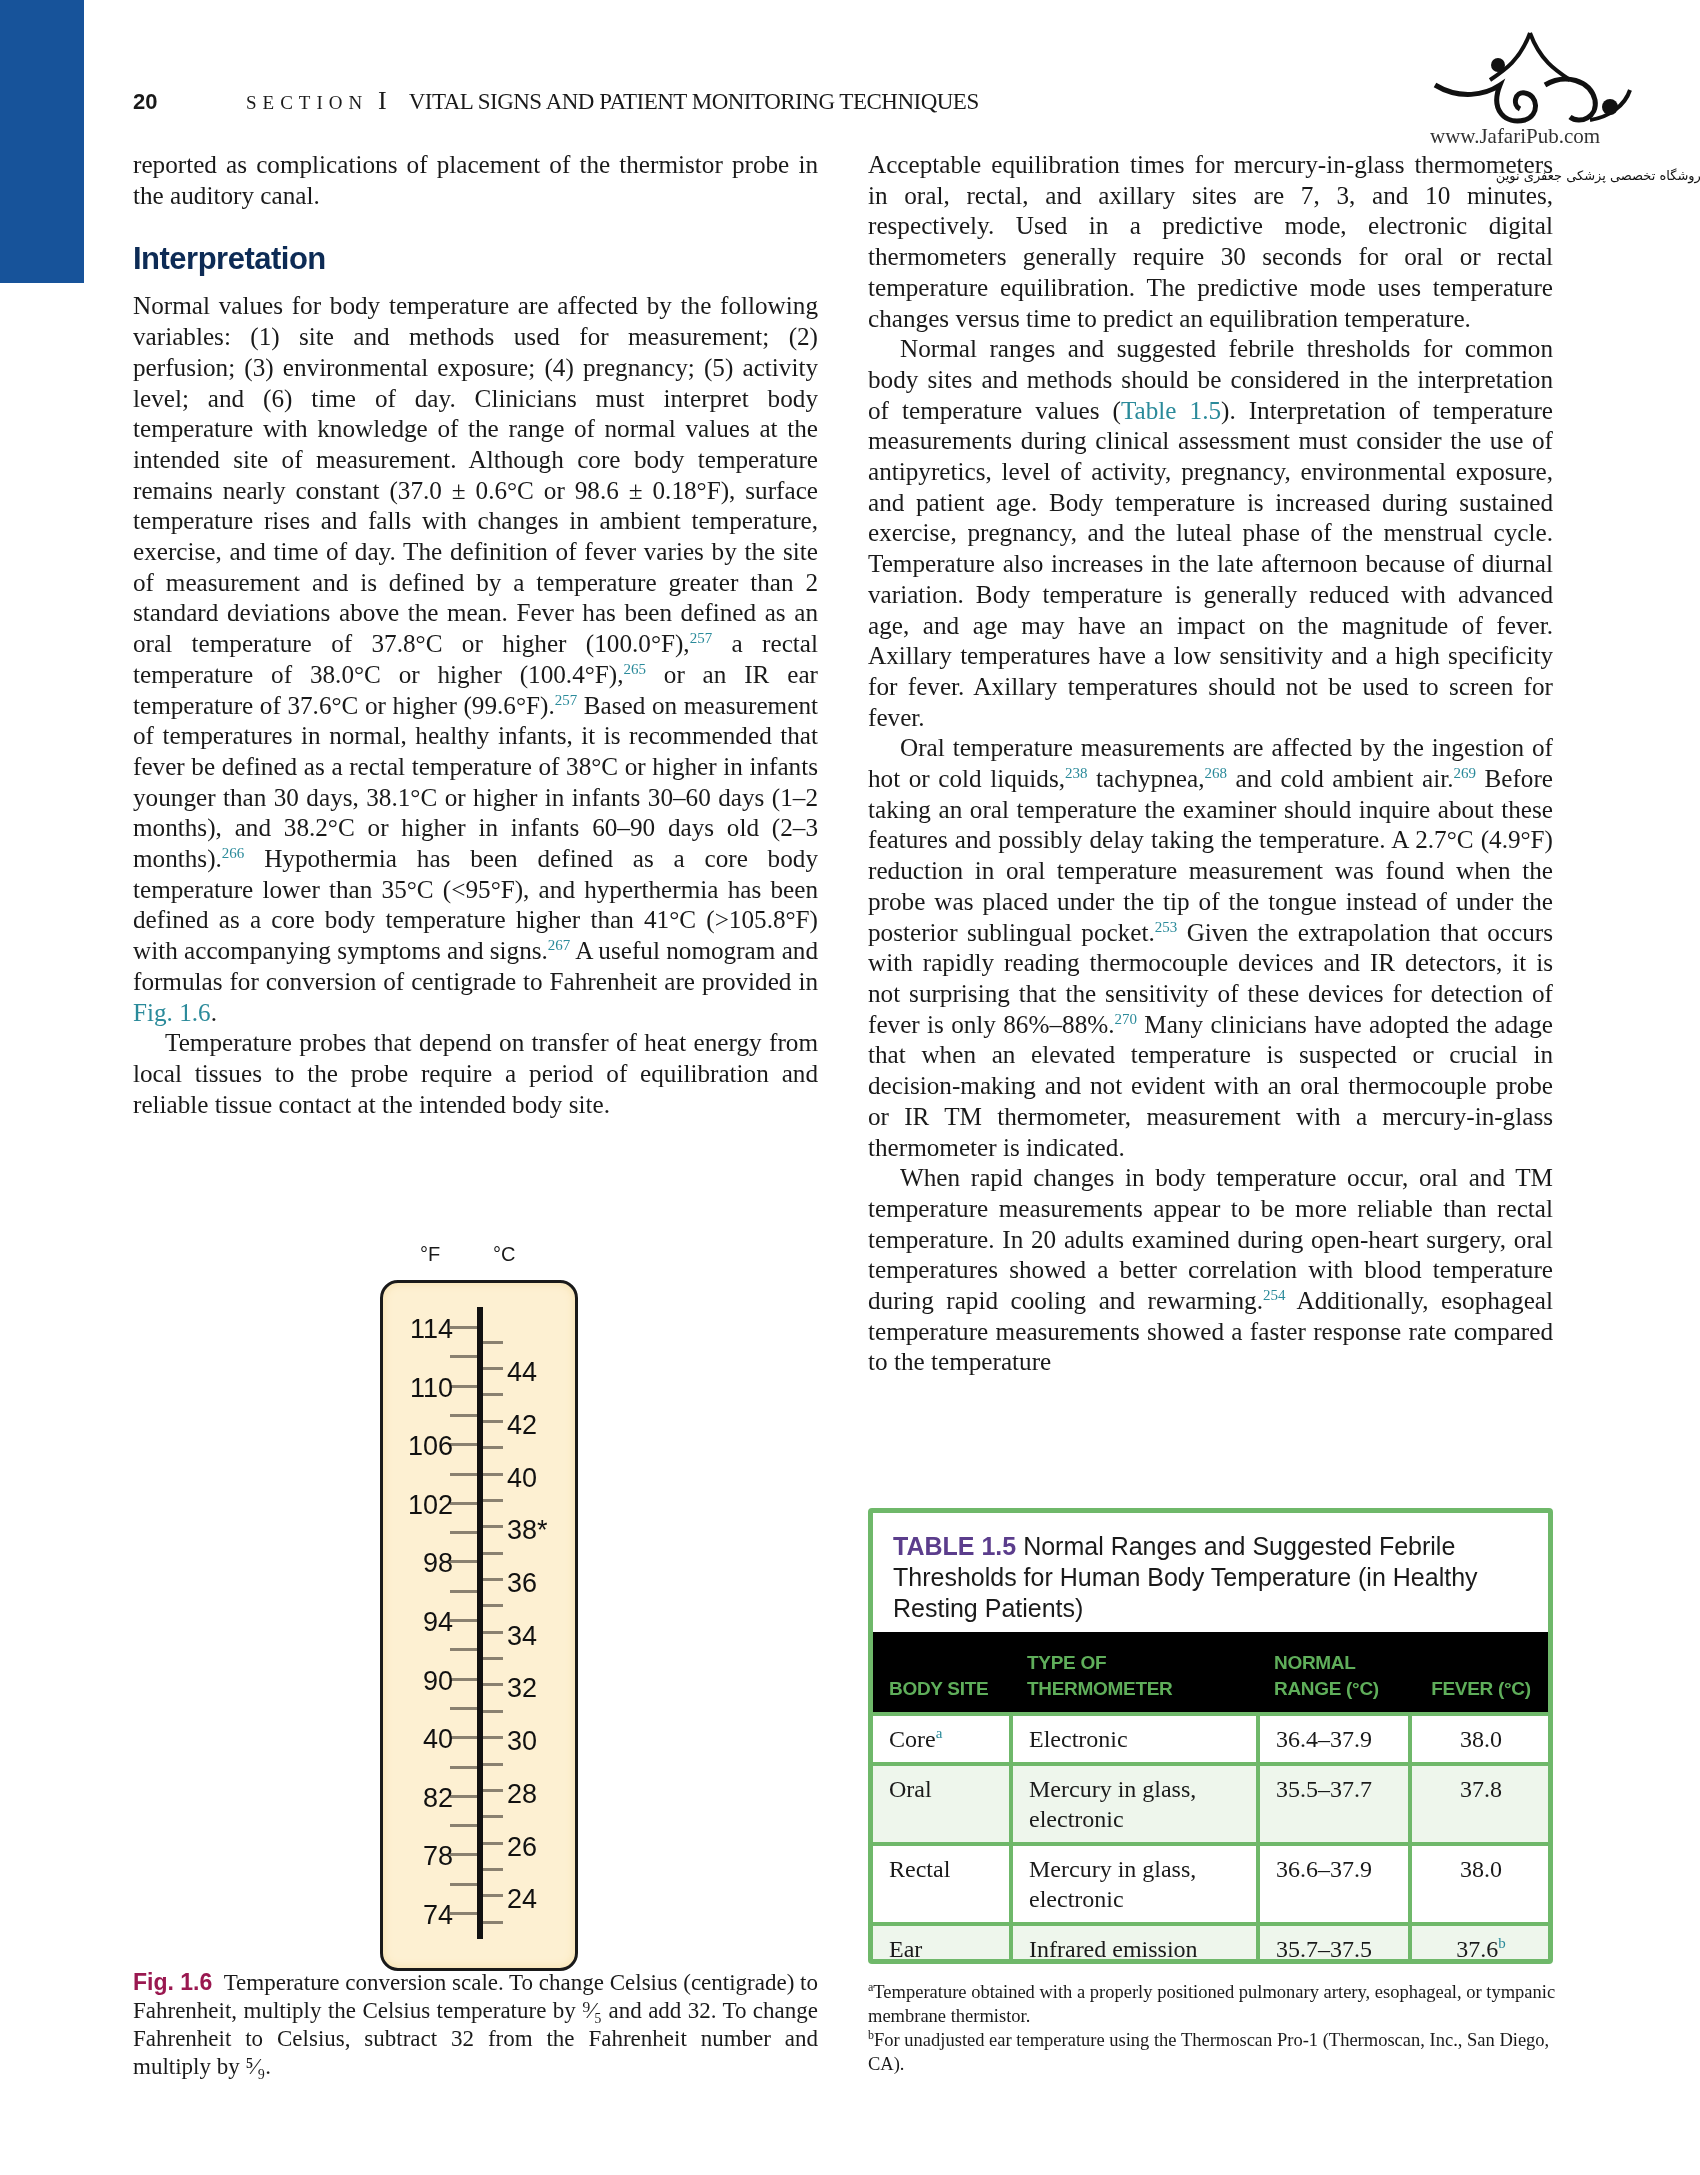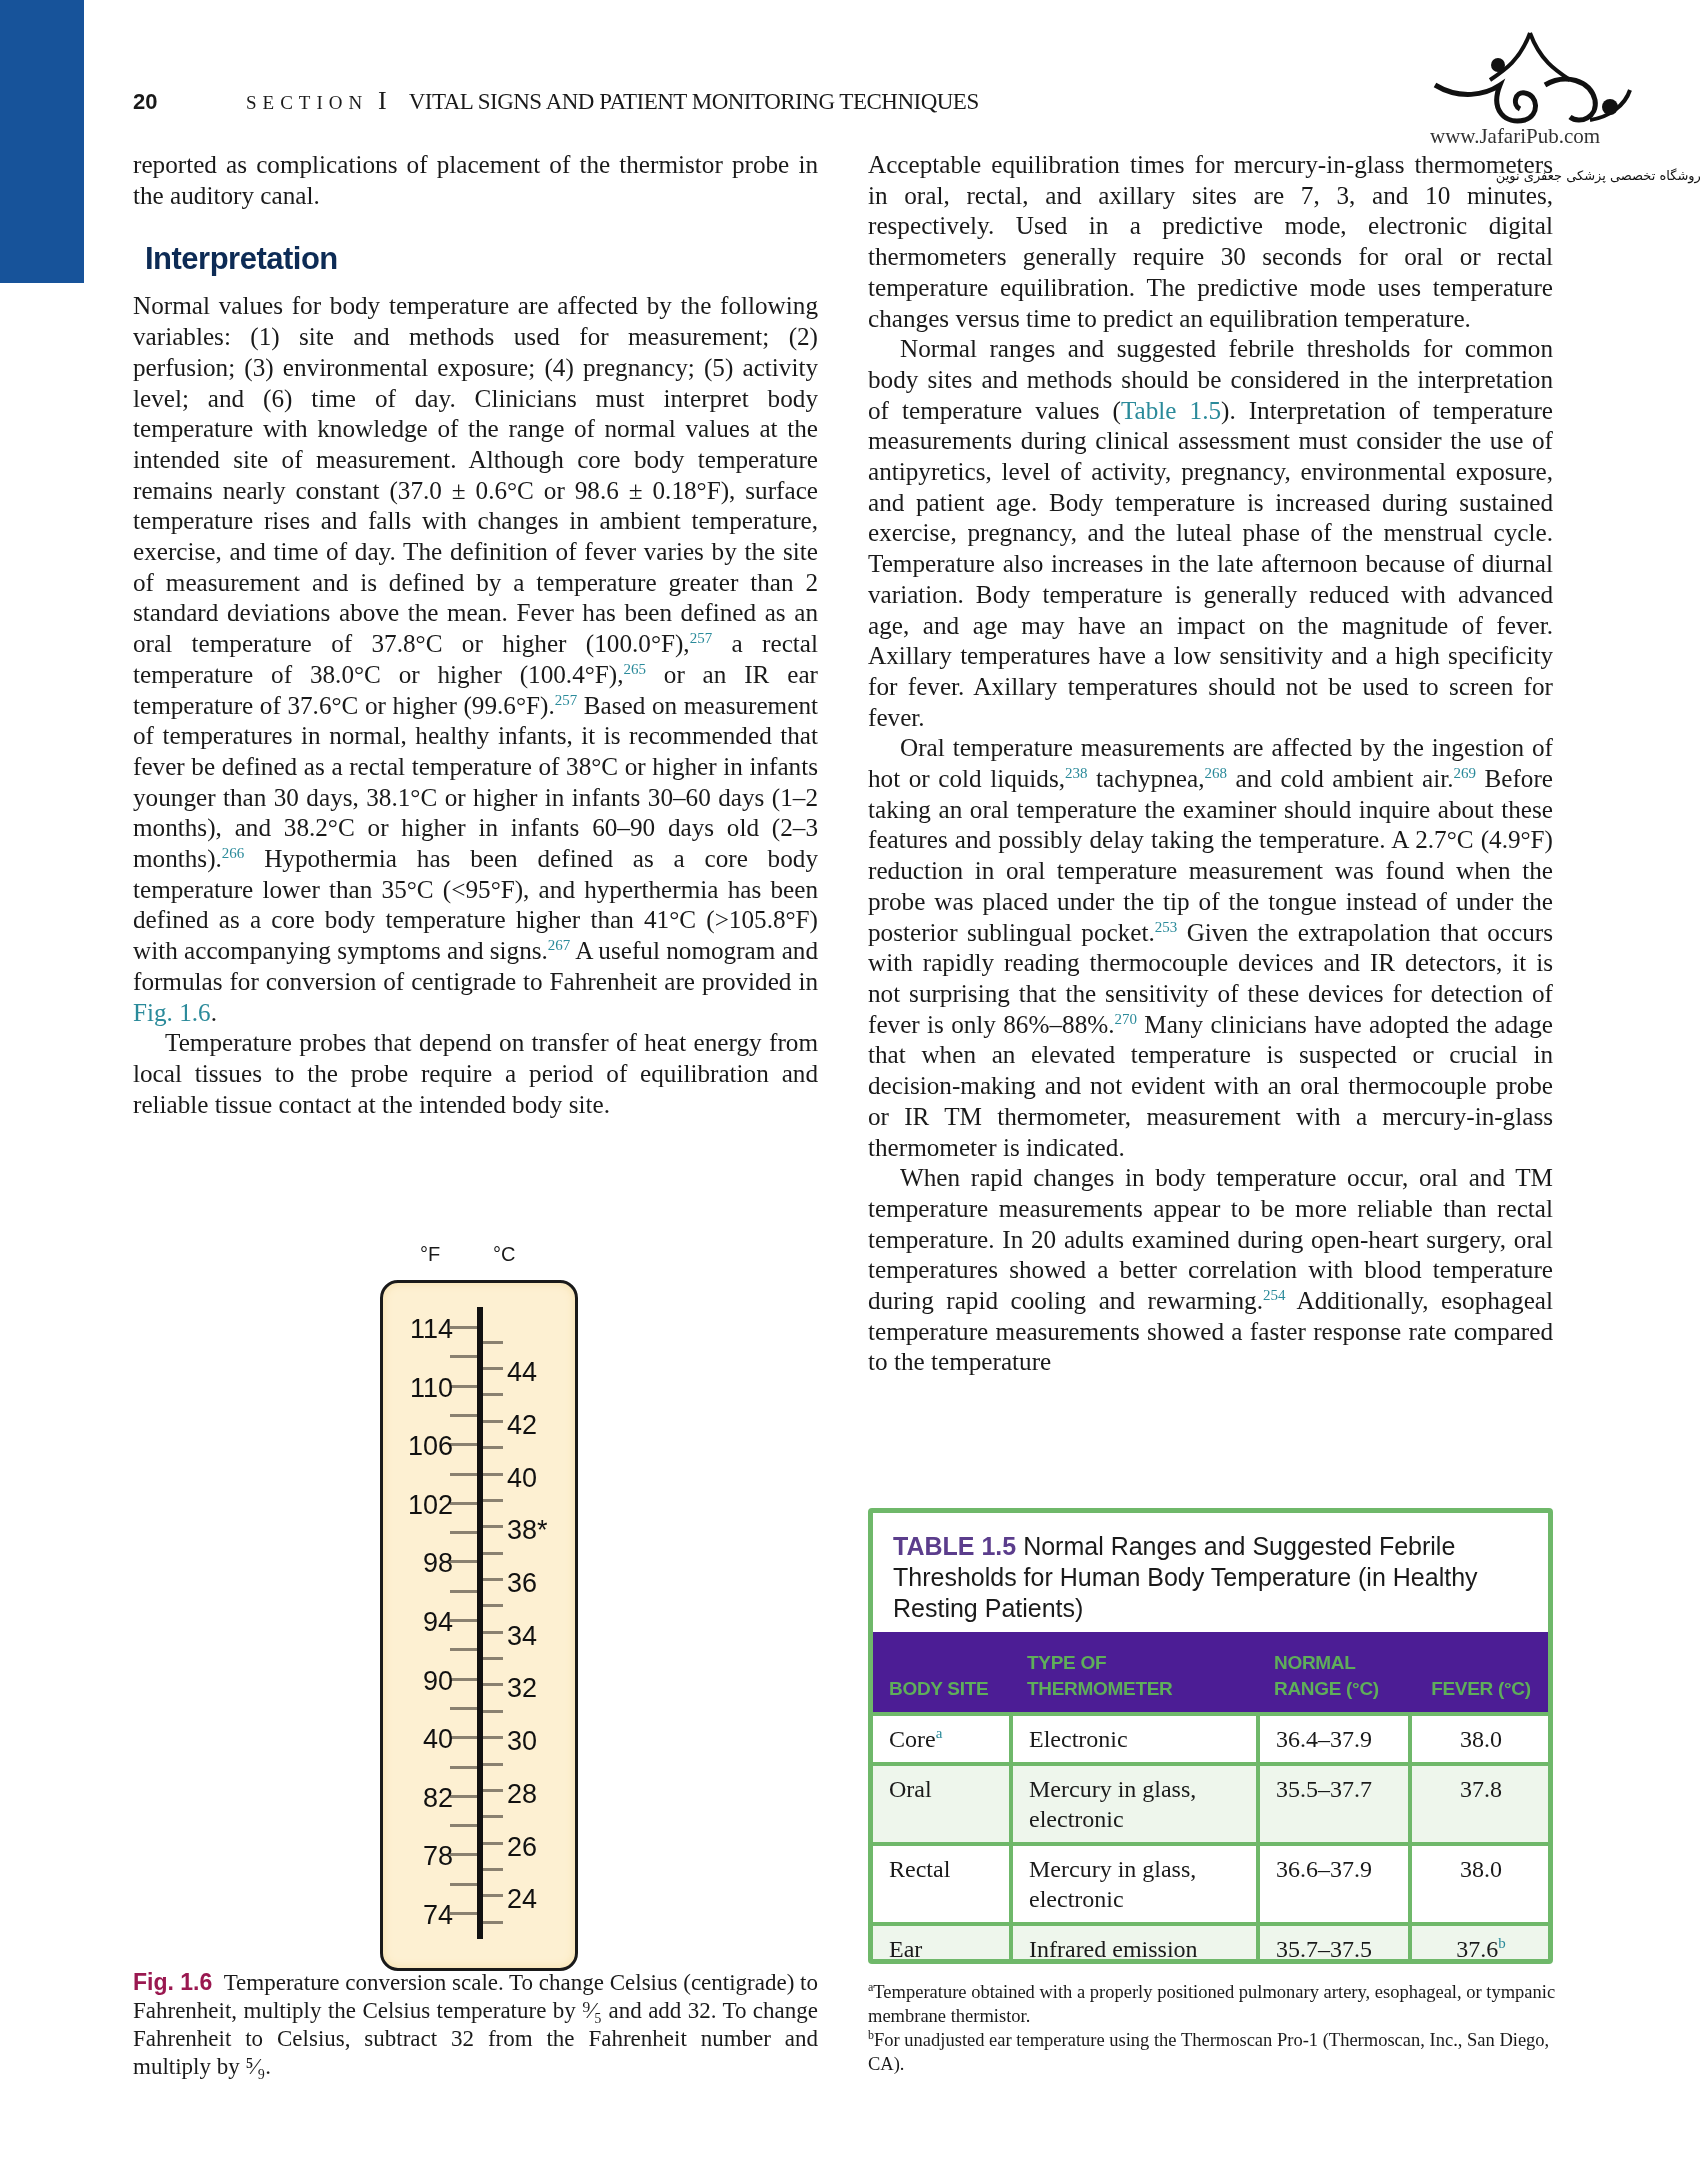--- a/index.html
+++ b/index.html
@@ -14,40 +14,40 @@
   .logo { position:absolute; left:1420px; top:25px; width:220px; height:125px; }
   .logo-url { position:absolute; left:1430px; top:124px; font-family:Liberation Serif, serif; font-size:21px; color:#333; }
   .logo-fa { position:absolute; left:1488px; top:168px; font-family:"DejaVu Sans", sans-serif; font-size:13px; color:#111; direction:rtl; width:220px; text-align:right; }
   .col { position:absolute; font-size:25.2px; line-height:30.7px; text-align:justify; }
   .col p { margin:0; }
   .col p.indent { text-indent:32px; }
   .left-col { left:133px; width:685px; }
   .right-col { left:868px; width:685px; top:150px; }
   .sup { font-size:15px; vertical-align:super; line-height:0; color:#2a8a9a; }
   .xref { color:#2a8a9a; }
-  .heading { font-family:"Liberation Sans", sans-serif; font-weight:bold; font-size:31px; color:#0d2b55; margin:30px 0 14px 12px; line-height:36px; letter-spacing:-0.5px; }
+  .heading { font-family:"Liberation Sans", sans-serif; font-weight:bold; font-size:31px; color:#0d2b55; margin:30px 0 14px 0; line-height:36px; letter-spacing:-0.5px; }
   
   .thermo-labels { position:absolute; top:1243px; font-family:"Liberation Sans", sans-serif; font-size:20px; }
   .thermo-box { position:absolute; left:380px; top:1280px; width:192px; height:685px; background:#fdf0d2;
                 border:3px solid #1a1a1a; border-radius:18px; box-shadow: inset 0 0 10px #f6dfa8; }
   .thermo-bar { position:absolute; left:94px; top:24px; width:6px; height:632px; background:#111; }
   .tick { position:absolute; height:3px; background:#8a8170; }
   .tick.f { left:67px; width:27px; }
   .tick.c { left:100px; width:20px; }
   .tlabel { position:absolute; font-family:"Liberation Sans", sans-serif; font-size:27px; color:#111; }
   .tlabel.f { right:122px; text-align:right; }
   .tlabel.c { left:124px; }
   .caption { position:absolute; left:133px; top:1968px; width:685px; font-size:23px; line-height:28px; text-align:justify; }
   .caption .fig { font-family:"Liberation Sans", sans-serif; font-weight:bold; color:#9a1850; margin-right:6px; }
   
   .table-box { position:absolute; left:868px; top:1508px; width:685px; height:456px; border:5px solid #6fb86a; border-radius:4px; overflow:hidden; background:#fff; box-sizing:border-box; }
   .table-title { padding:18px 20px 12px 20px; font-family:"Liberation Sans", sans-serif; font-size:25px; line-height:31px; color:#1a1a1a; height:89px; }
   .table-title .tnum { font-weight:bold; color:#5b3d8c; }
   table.temp { border-collapse:collapse; width:100%; font-size:24px; }
-  table.temp th { background:#4c1d95; color:#5fae5a; font-family:"Liberation Sans", sans-serif; font-weight:bold; font-size:19px;
+  table.temp th { background:#000000; color:#5fae5a; font-family:"Liberation Sans", sans-serif; font-weight:bold; font-size:19px;
                   text-align:left; vertical-align:bottom; padding:10px 12px 10px 16px; line-height:26px; letter-spacing:-0.3px; height:60px; }
   table.temp td { border:4px solid #6fb86a; padding:8px 14px 8px 16px; vertical-align:top; line-height:30px; }
   table.temp tr td:first-child { border-left:none; }
   table.temp tr td:last-child { border-right:none; }
   table.temp tr:last-child td { border-bottom:none; }
   table.temp tr.alt td { background:#eef6ec; }
   table.temp td.fever { text-align:center; }
   .footnotes { position:absolute; left:868px; top:1980px; width:690px; font-size:18.5px; line-height:24px; }
   .footnotes .fn-sup { font-size:12px; vertical-align:super; line-height:0; }
 </style>

